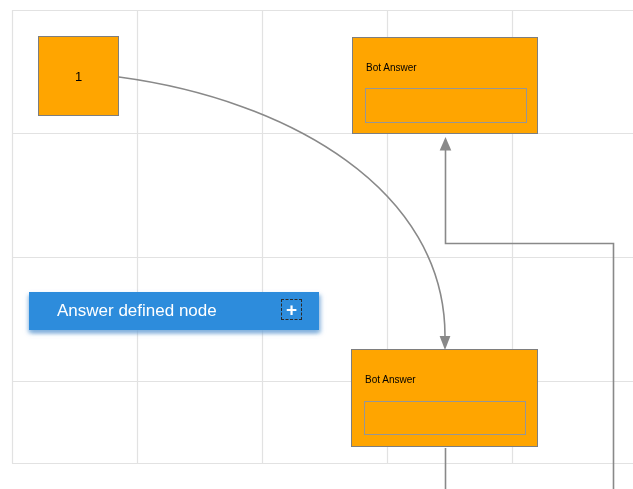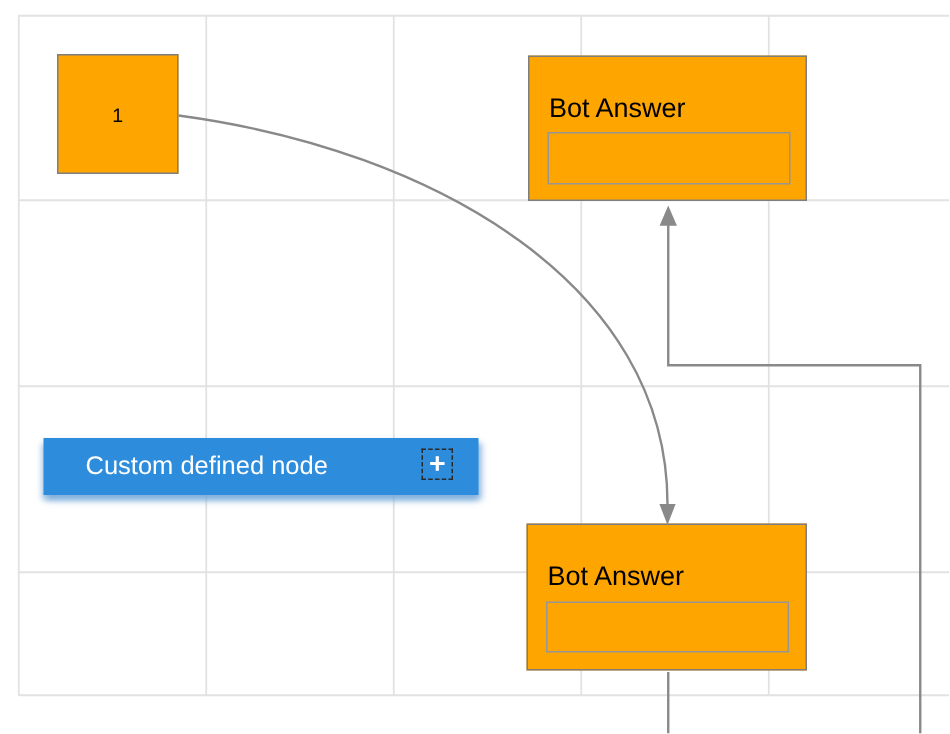--- a/index.html
+++ b/index.html
@@ -24,21 +24,21 @@
   }
   .square-node{
     left:38px;top:36px;width:81px;height:80px;
     display:flex;align-items:center;justify-content:center;
     font-size:13px;color:var(--title-text);
   }
   .bot-node-top{left:352px;top:37px;width:186px;height:97px;}
   .bot-node-bottom{left:351px;top:349px;width:187px;height:98px;}
   .node-title{
     position:absolute;left:13px;top:24px;
-    font-size:18px;color:var(--title-text);white-space:nowrap;
+    font-size:10px;color:var(--title-text);white-space:nowrap;
   }
   .inner-box{
     position:absolute;left:12px;top:50px;width:162px;height:35px;
     border:1.5px solid var(--inner-box-border);
     background:transparent;
     font-size:12px;color:var(--title-text);
   }
   .bot-node-bottom .inner-box{top:51px;height:34px;}
   .custom-node{
     left:29px;top:292px;width:290px;height:38px;
@@ -100,17 +100,17 @@
     <div class="node-title">Bot Answer</div>
     <div class="inner-box"></div>
   </div>
 
   <div class="node orange-node bot-node-bottom">
     <div class="node-title">Bot Answer</div>
     <div class="inner-box"></div>
   </div>
 
   <div class="node custom-node">
-    <div class="custom-label">Custom defined node</div>
+    <div class="custom-label">Answer defined node</div>
     <div class="plus-box">+</div>
   </div>
 
 </div>
 
 </body></html>

